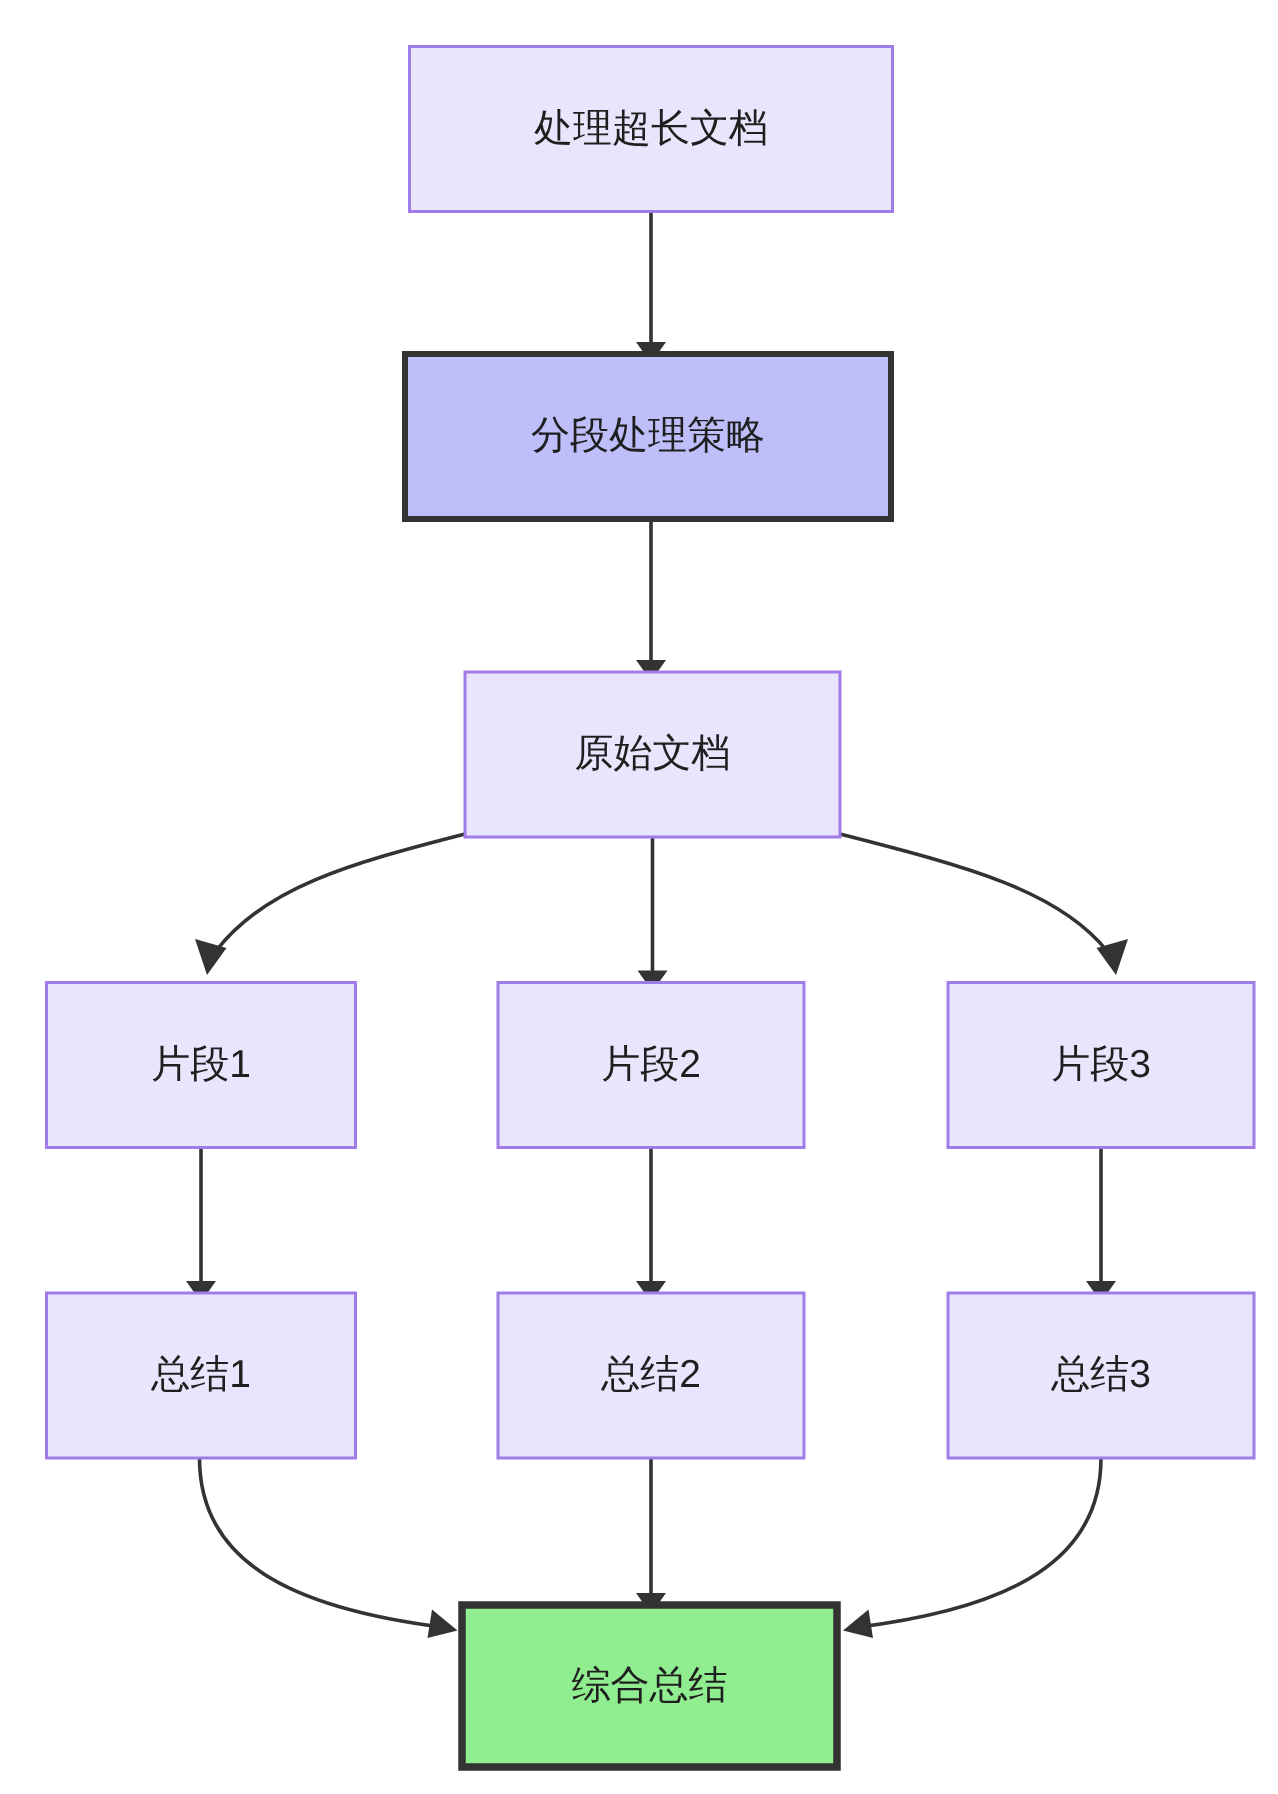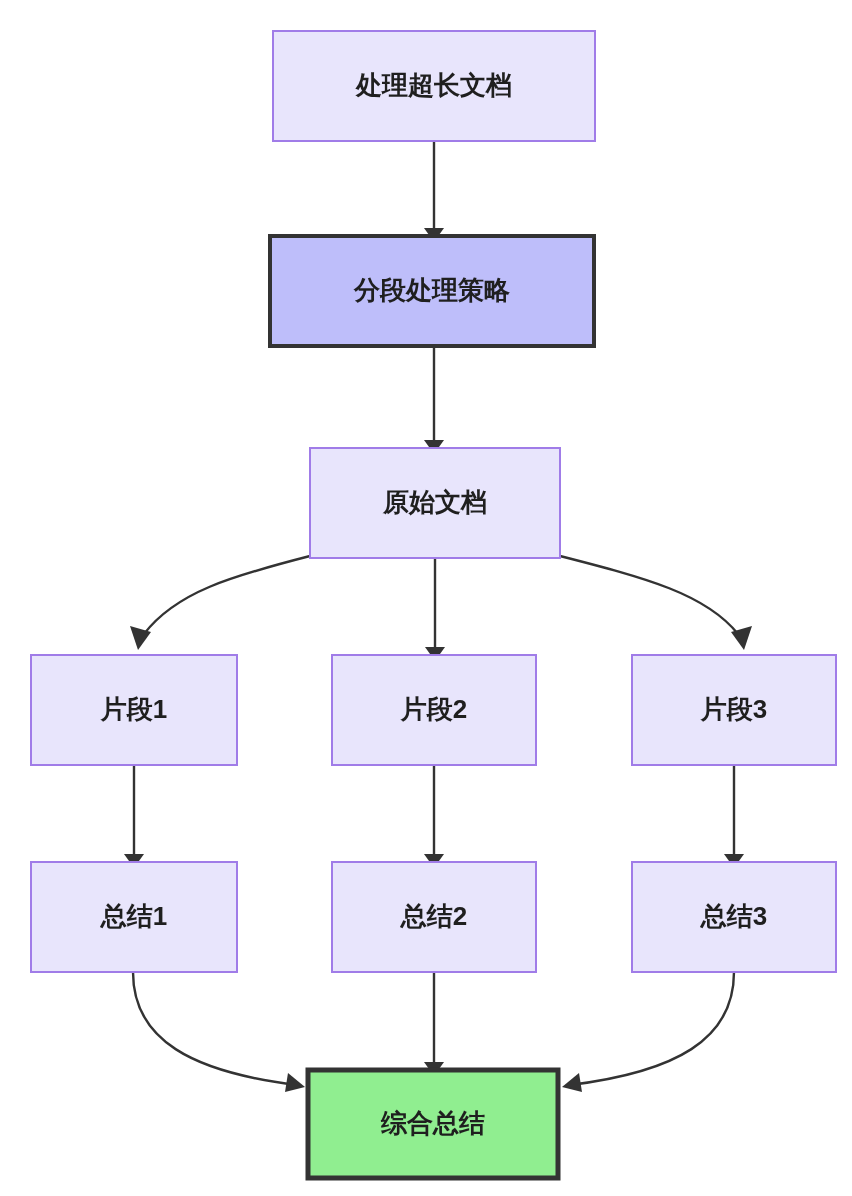--- a/index.html
+++ b/index.html
@@ -10,21 +10,20 @@
   body {
     width: 852px;
     height: 1196px;
     font-family: "Liberation Sans", "DejaVu Sans", sans-serif;
     overflow: hidden;
   }
   #flowchart-root {
     position: relative;
     width: 852px;
     height: 1196px;
-    font-weight: bold;
   }
   svg.flow-canvas {
     position: absolute;
     top: 0;
     left: 0;
     width: 852px;
     height: 1196px;
     display: block;
   }
   .node-rect-default {

